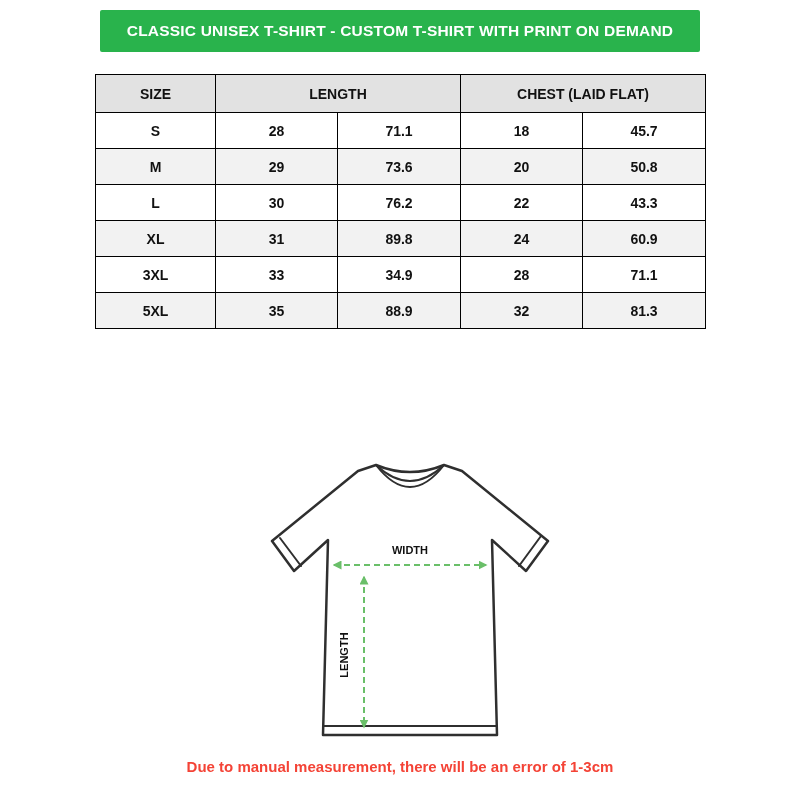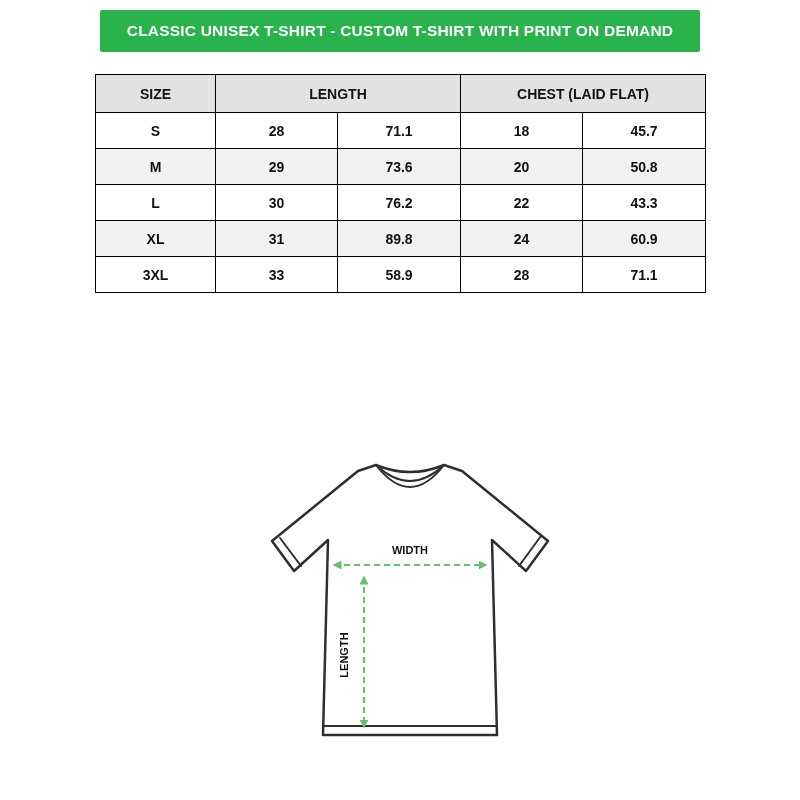--- a/index.html
+++ b/index.html
@@ -117,23 +117,30 @@
       <tr>
         <td>XL</td>
         <td>31</td>
         <td>89.8</td>
         <td>24</td>
         <td>60.9</td>
       </tr>
       <tr>
         <td>3XL</td>
         <td>33</td>
-        <td>58.9</td>
+        <td>34.9</td>
         <td>28</td>
         <td>71.1</td>
+      </tr>
+      <tr>
+        <td>5XL</td>
+        <td>35</td>
+        <td>88.9</td>
+        <td>32</td>
+        <td>81.3</td>
       </tr>
     </tbody>
   </table>
 
   <div class="shirt-wrap">
     <svg width="300" height="300" viewBox="0 0 300 300">
       <defs>
         <marker id="arrowhead" markerWidth="9" markerHeight="9" refX="7.5" refY="4.5" orient="auto-start-reverse" markerUnits="userSpaceOnUse">
           <path d="M0,0 L9,4.5 L0,9 Z" fill="#6abf69"></path>
         </marker>
@@ -150,14 +157,17 @@
       <path class="shirt-line" d="M64,281 L236,281"></path>
 
       <line class="arrow" x1="74" y1="120" x2="226" y2="120" marker-start="url(#arrowhead)" marker-end="url(#arrowhead)"></line>
       <text class="diagram-label" x="150" y="109" text-anchor="middle">WIDTH</text>
 
       <line class="arrow" x1="104" y1="132" x2="104" y2="282" marker-start="url(#arrowhead)" marker-end="url(#arrowhead)"></line>
       <text class="diagram-label" x="88" y="210" text-anchor="middle" transform="rotate(-90 88 210)">LENGTH</text>
     </svg>
   </div>
 
+  <div class="note">
+    <span>Due to manual measurement, there will be an error of 1-3cm</span>
+  </div>
 
 </div>
 
 </body></html>

